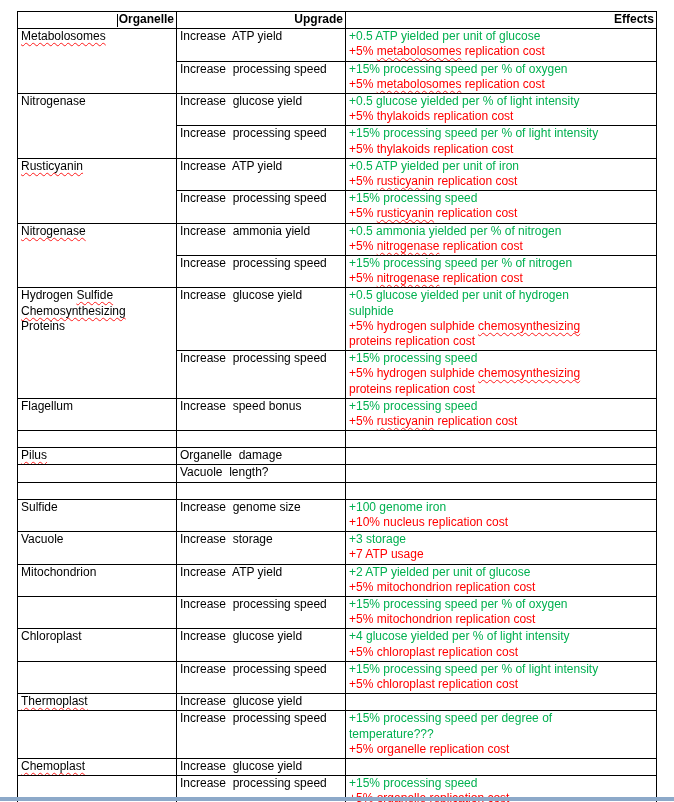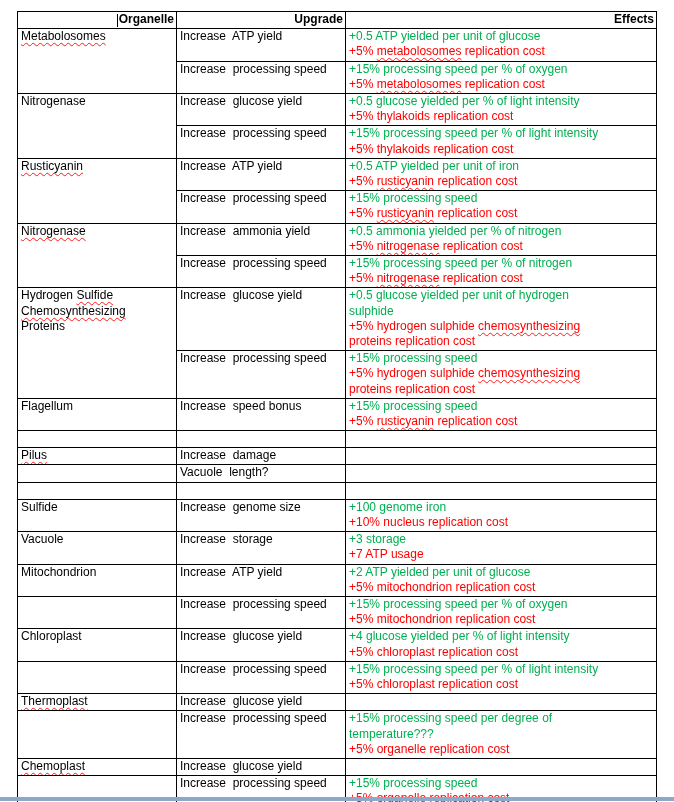--- a/index.html
+++ b/index.html
@@ -122,21 +122,21 @@
         <td>Increase  speed bonus</td>
         <td><div class="fx green">+15% processing speed</div><div class="fx red">+5% <span class="miss">rusticyanin</span> replication cost</div></td>
       </tr>
       <tr class="row-empty">
         <td rowspan="1"></td>
         <td></td>
         <td></td>
       </tr>
       <tr>
         <td rowspan="1"><span class="miss">Pilus</span></td>
-        <td>Increase  damage</td>
+        <td>Organelle  damage</td>
         <td></td>
       </tr>
       <tr>
         <td rowspan="1"></td>
         <td>Vacuole  length?</td>
         <td></td>
       </tr>
       <tr class="row-empty">
         <td rowspan="1"></td>
         <td></td>

